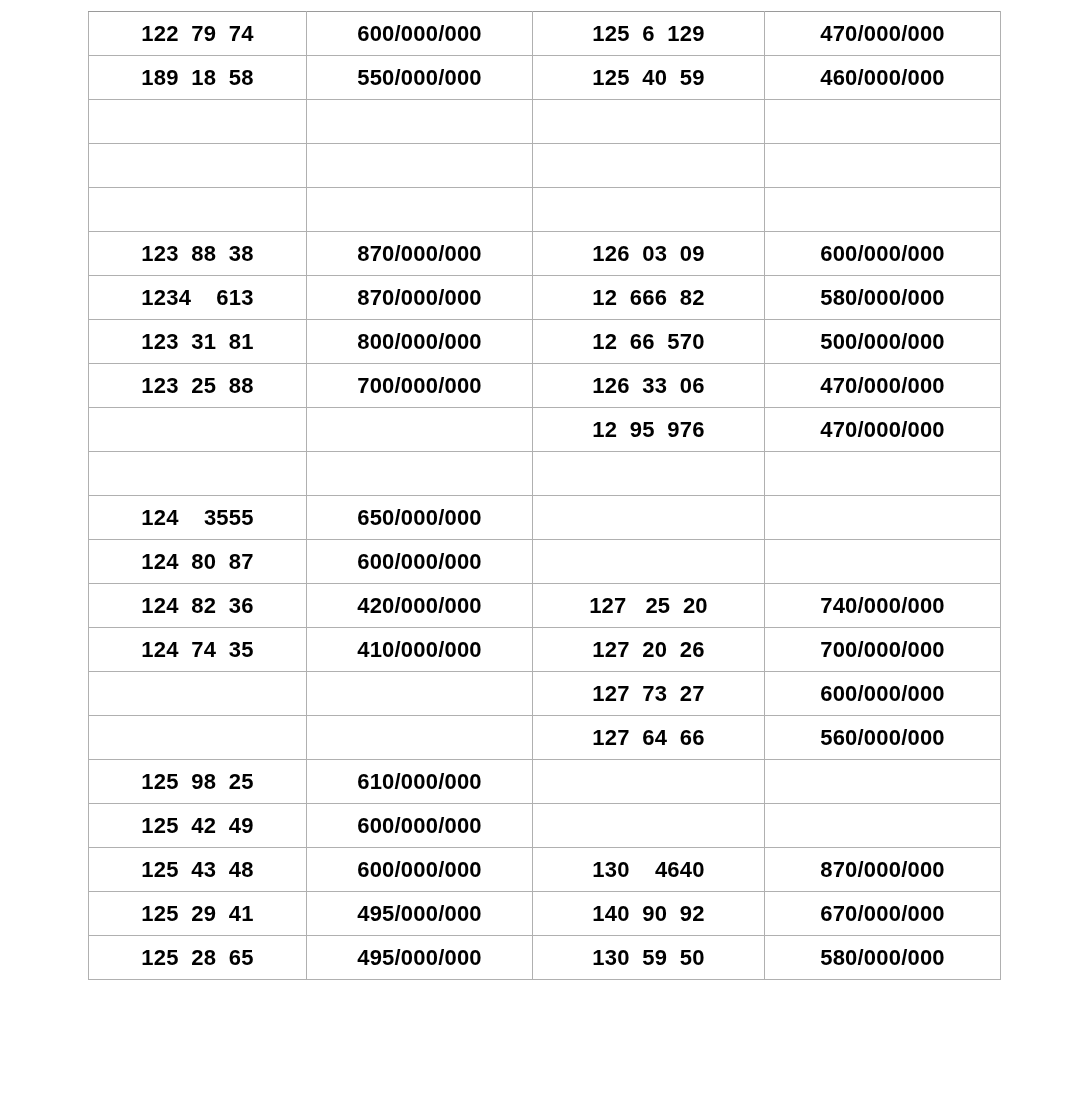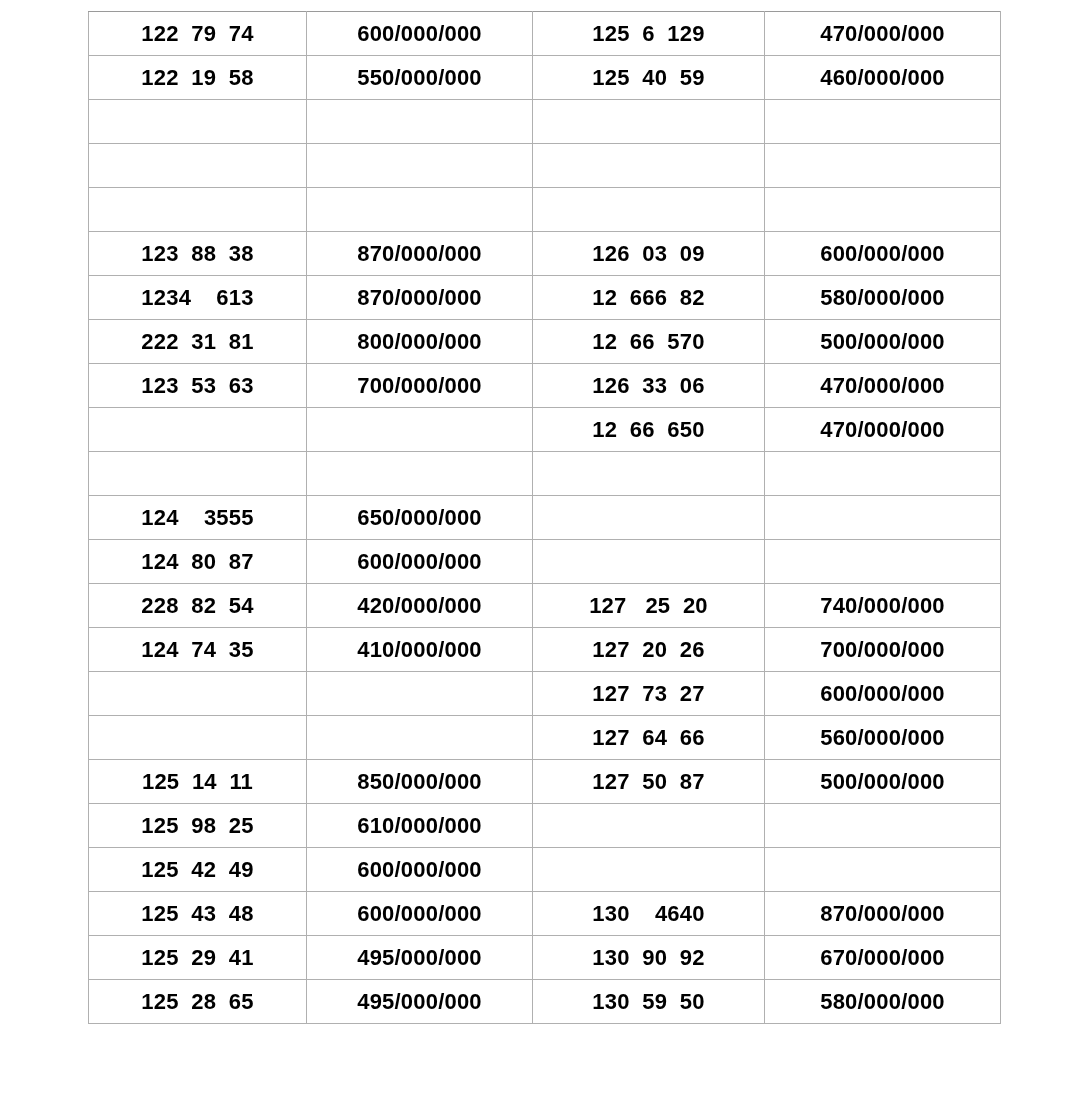--- a/index.html
+++ b/index.html
@@ -68,21 +68,21 @@
       <col class="c4">
     </colgroup>
     <tbody id="table-body">
         <tr>
           <td>122  79  74</td>
           <td>600/000/000</td>
           <td>125  6  129</td>
           <td>470/000/000</td>
         </tr>
         <tr>
-          <td>122  19  58</td>
+          <td>189  18  58</td>
           <td>550/000/000</td>
           <td>125  40  59</td>
           <td>460/000/000</td>
         </tr>
         <tr>
           <td class="empty"></td>
           <td class="empty"></td>
           <td class="empty"></td>
           <td class="empty"></td>
         </tr>
@@ -104,35 +104,35 @@
           <td>126  03  09</td>
           <td>600/000/000</td>
         </tr>
         <tr>
           <td>1234    613</td>
           <td>870/000/000</td>
           <td>12  666  82</td>
           <td>580/000/000</td>
         </tr>
         <tr>
-          <td>222  31  81</td>
+          <td>123  31  81</td>
           <td>800/000/000</td>
           <td>12  66  570</td>
           <td>500/000/000</td>
         </tr>
         <tr>
-          <td>123  53  63</td>
+          <td>123  25  88</td>
           <td>700/000/000</td>
           <td>126  33  06</td>
           <td>470/000/000</td>
         </tr>
         <tr>
           <td class="empty"></td>
           <td class="empty"></td>
-          <td>12  66  650</td>
+          <td>12  95  976</td>
           <td>470/000/000</td>
         </tr>
         <tr>
           <td class="empty"></td>
           <td class="empty"></td>
           <td class="empty"></td>
           <td class="empty"></td>
         </tr>
         <tr>
           <td>124    3555</td>
@@ -140,21 +140,21 @@
           <td class="empty"></td>
           <td class="empty"></td>
         </tr>
         <tr>
           <td>124  80  87</td>
           <td>600/000/000</td>
           <td class="empty"></td>
           <td class="empty"></td>
         </tr>
         <tr>
-          <td>228  82  54</td>
+          <td>124  82  36</td>
           <td>420/000/000</td>
           <td>127   25  20</td>
           <td>740/000/000</td>
         </tr>
         <tr>
           <td>124  74  35</td>
           <td>410/000/000</td>
           <td>127  20  26</td>
           <td>700/000/000</td>
         </tr>
@@ -164,47 +164,41 @@
           <td>127  73  27</td>
           <td>600/000/000</td>
         </tr>
         <tr>
           <td class="empty"></td>
           <td class="empty"></td>
           <td>127  64  66</td>
           <td>560/000/000</td>
         </tr>
         <tr>
-          <td>125  14  11</td>
-          <td>850/000/000</td>
-          <td>127  50  87</td>
-          <td>500/000/000</td>
-        </tr>
-        <tr>
           <td>125  98  25</td>
           <td>610/000/000</td>
           <td class="empty"></td>
           <td class="empty"></td>
         </tr>
         <tr>
           <td>125  42  49</td>
           <td>600/000/000</td>
           <td class="empty"></td>
           <td class="empty"></td>
         </tr>
         <tr>
           <td>125  43  48</td>
           <td>600/000/000</td>
           <td>130    4640</td>
           <td>870/000/000</td>
         </tr>
         <tr>
           <td>125  29  41</td>
           <td>495/000/000</td>
-          <td>130  90  92</td>
+          <td>140  90  92</td>
           <td>670/000/000</td>
         </tr>
         <tr>
           <td>125  28  65</td>
           <td>495/000/000</td>
           <td>130  59  50</td>
           <td>580/000/000</td>
         </tr>
       </tbody>
   </table>

